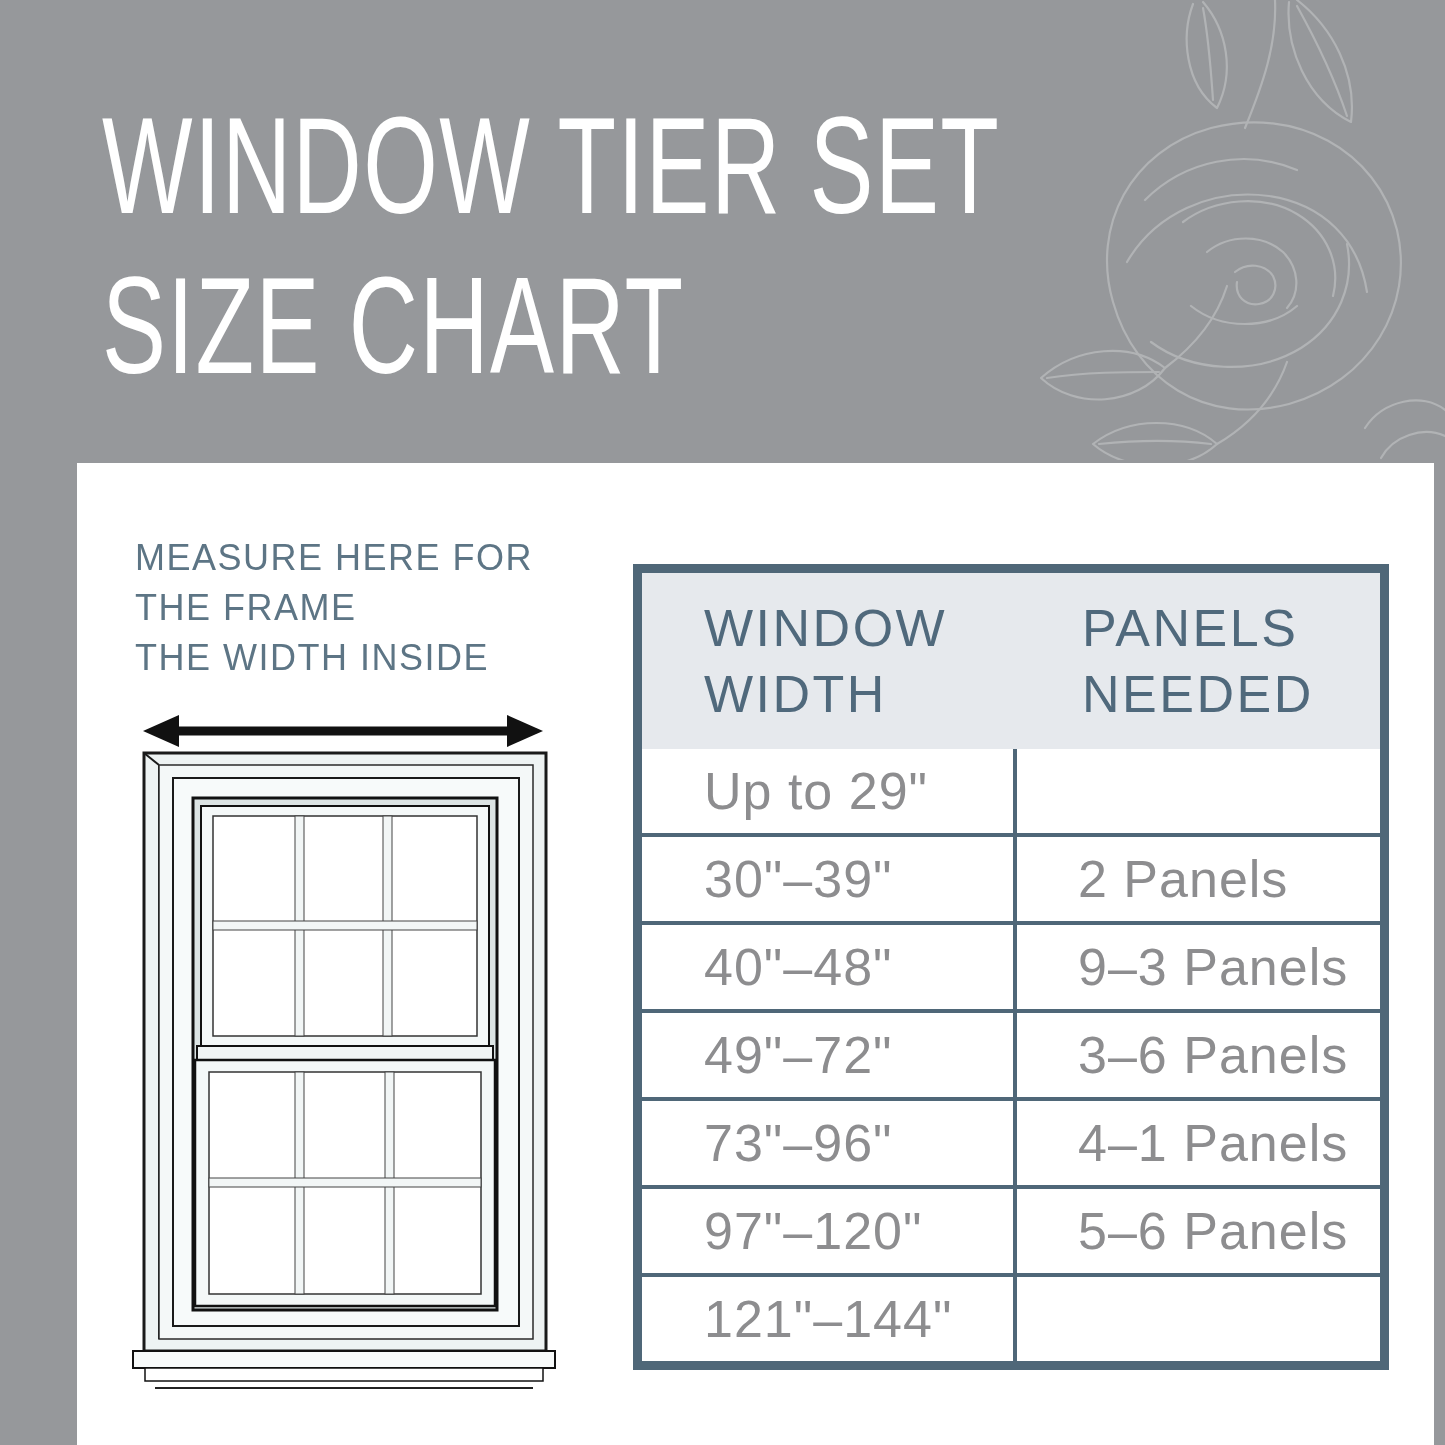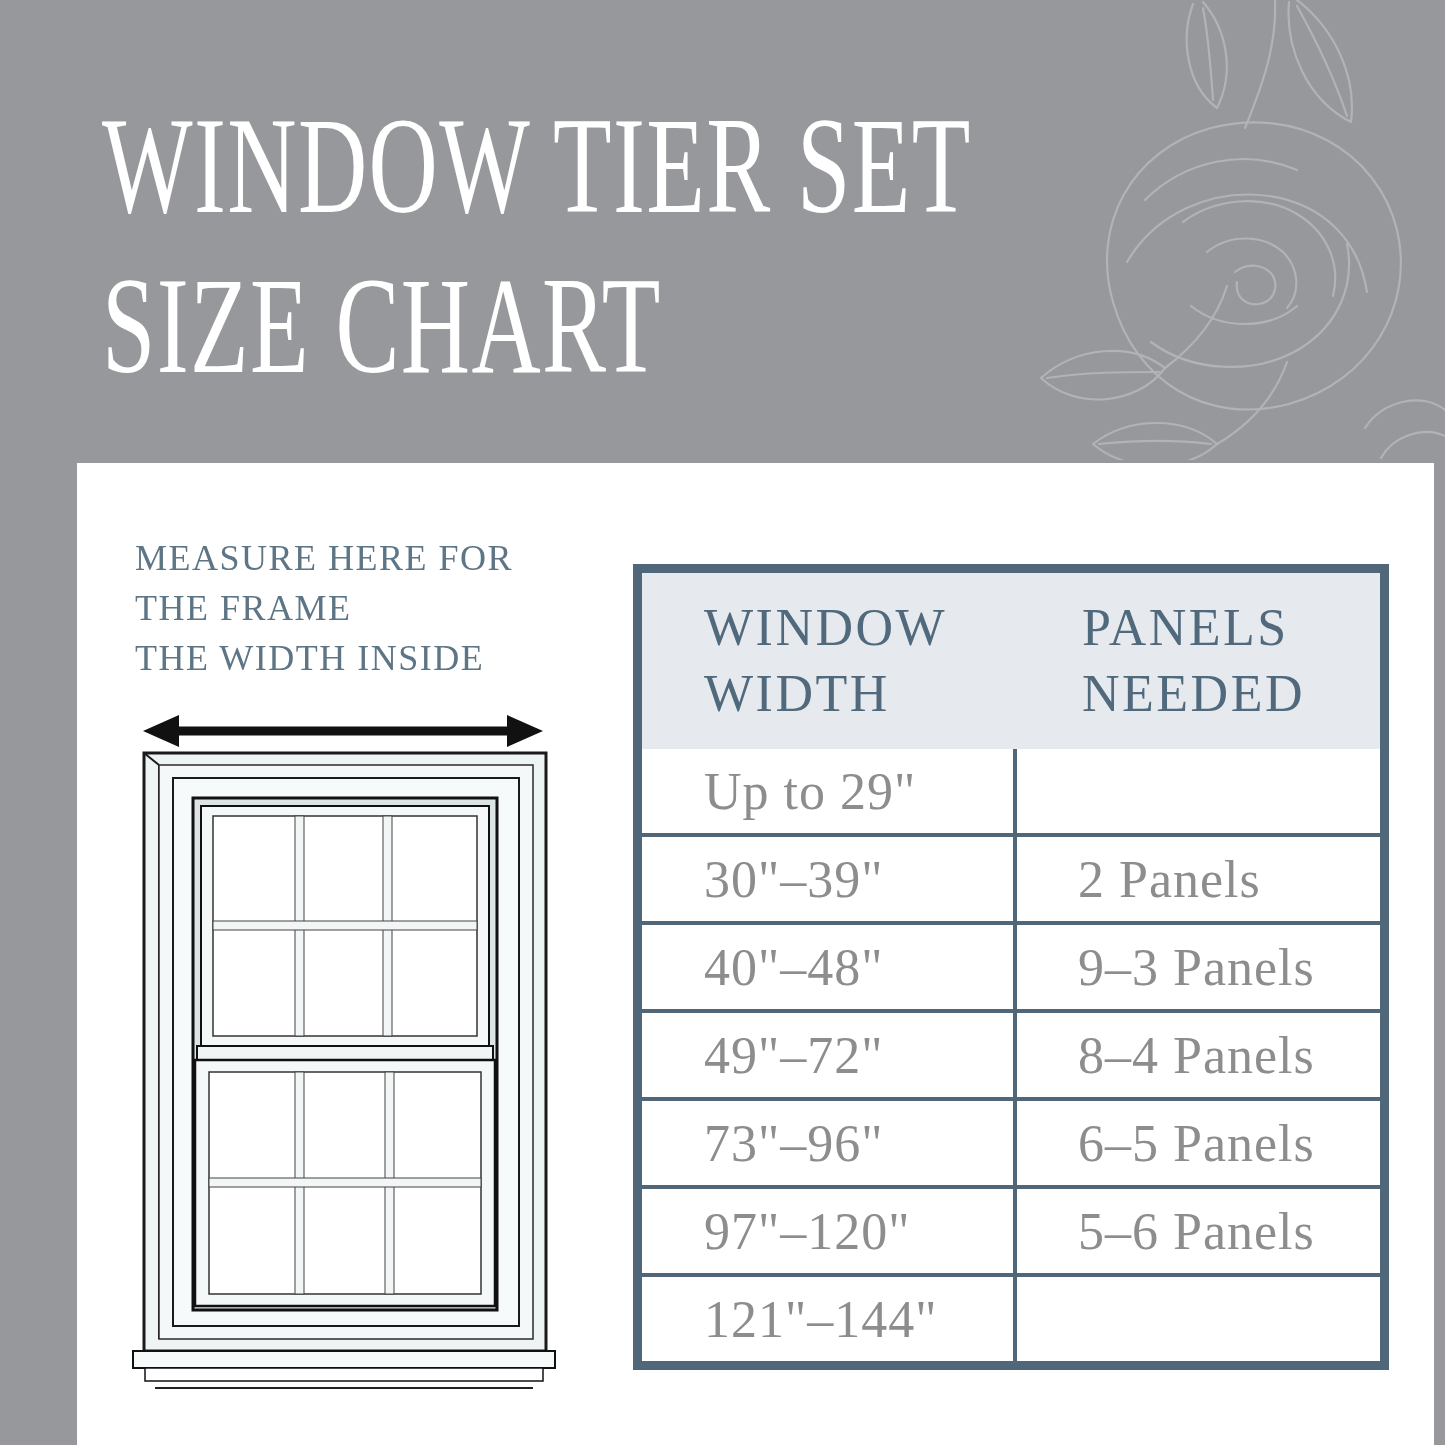--- a/index.html
+++ b/index.html
@@ -2,21 +2,21 @@
 <html><head>
 <meta charset="utf-8">
 <style>
   * { margin:0; padding:0; box-sizing:border-box; }
   html,body { background:#96989b; }
   .page {
     position:relative;
     width:1445px; height:1445px;
     background:#96989b;
     overflow:hidden;
-    font-family:Liberation Serif, serif;
+    font-family:Liberation Sans, sans-serif;
   }
   
   .flower {
     position:absolute; top:0; right:0;
     width:500px; height:460px;
     z-index:1;
   }
   .title {
     position:absolute; left:102px; top:86px;
     z-index:2;
@@ -186,25 +186,25 @@
       <div class="trow">
         <div class="tcell c1">30"–39"</div>
         <div class="tcell c2">2 Panels</div>
       </div>
       <div class="trow">
         <div class="tcell c1">40"–48"</div>
         <div class="tcell c2">9–3 Panels</div>
       </div>
       <div class="trow">
         <div class="tcell c1">49"–72"</div>
-        <div class="tcell c2">8–4 Panels</div>
+        <div class="tcell c2">3–6 Panels</div>
       </div>
       <div class="trow">
         <div class="tcell c1">73"–96"</div>
-        <div class="tcell c2">6–5 Panels</div>
+        <div class="tcell c2">4–1 Panels</div>
       </div>
       <div class="trow">
         <div class="tcell c1">97"–120"</div>
         <div class="tcell c2">5–6 Panels</div>
       </div>
       <div class="trow">
         <div class="tcell c1">121"–144"</div>
       </div>
     </div>
 

